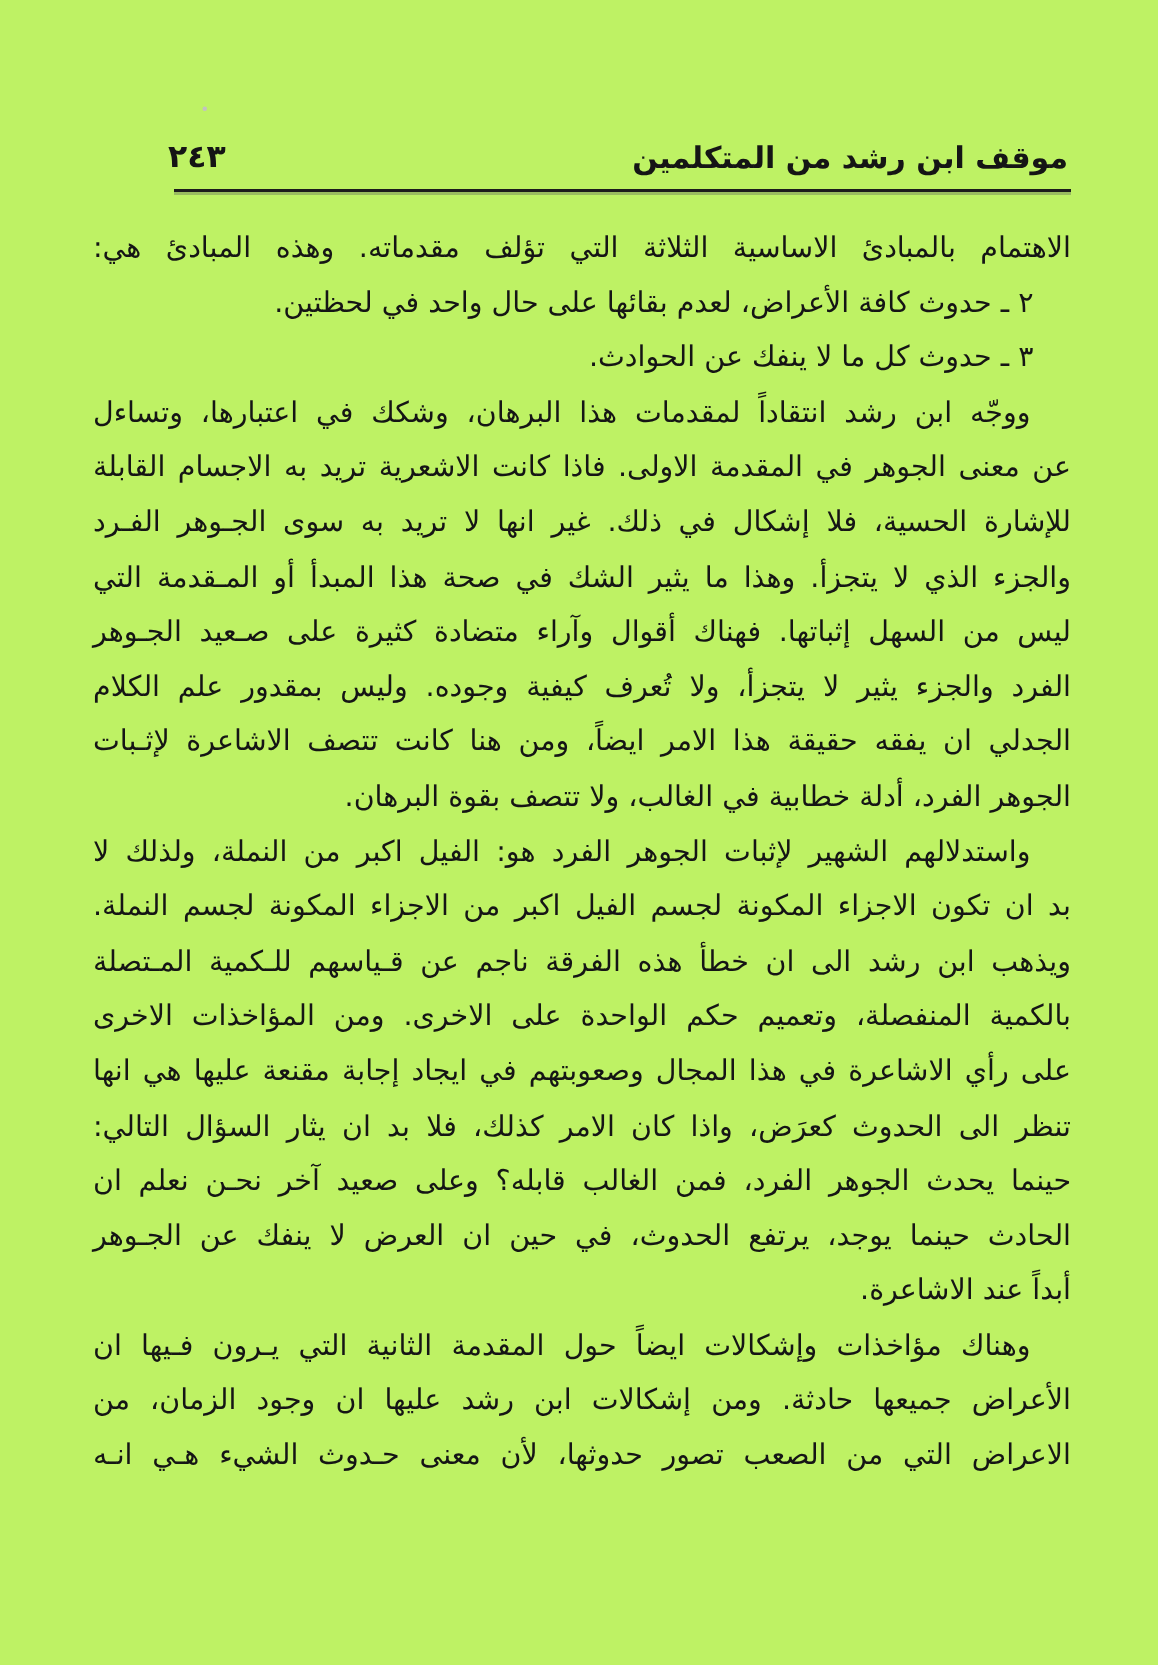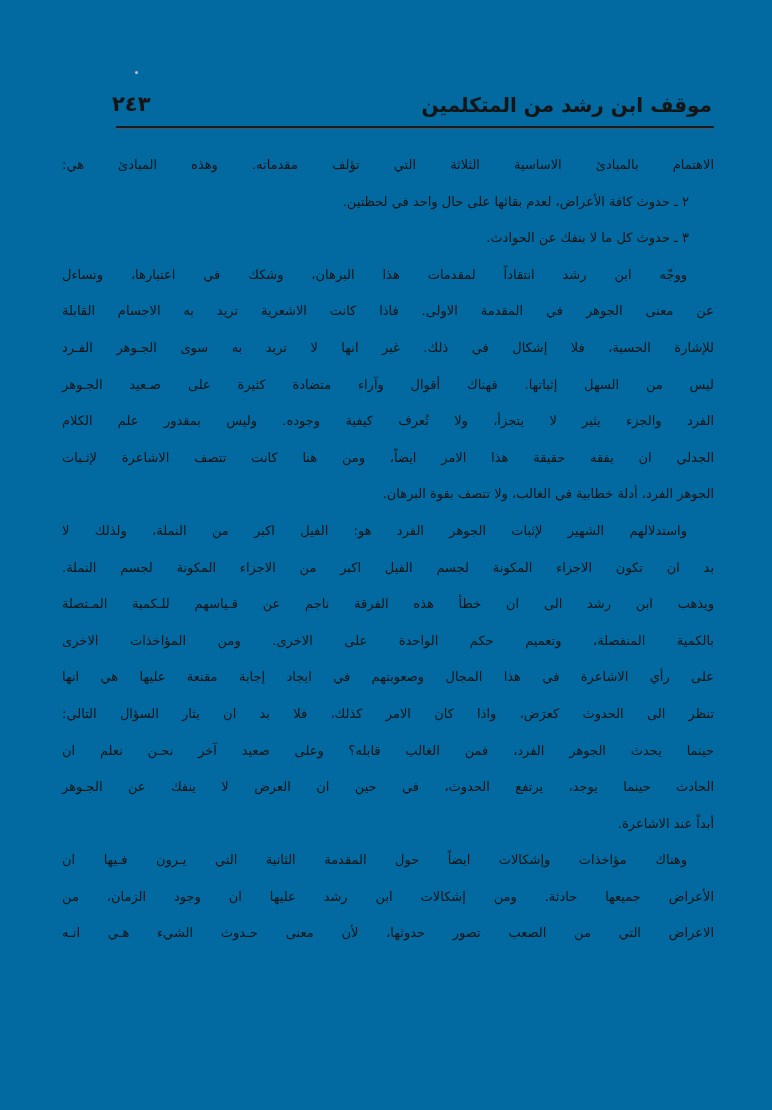--- a/index.html
+++ b/index.html
@@ -1,20 +1,20 @@
 <!DOCTYPE html>
 <html lang="ar"><head>
 <meta charset="utf-8">
 <style>
   html, body { margin: 0; padding: 0; background: #ffffff; }
   .page {
     position: relative;
     width: 772px;
     height: 1110px;
-    background: #0369a1;
+    background: #bef264;
     font-family: "DejaVu Sans", sans-serif;
     color: #151515;
     overflow: hidden;
   }
   .page-number {
     position: absolute;
     top: 92px;
     left: 112px;
     font-weight: bold;
     font-size: 21px;
@@ -37,21 +37,21 @@
     height: 2px;
     background: #1c1c1c;
     box-shadow: 0 2px 0 rgba(90,90,90,0.35);
   }
   .body-text {
     position: absolute;
     top: 147px;
     right: 58px;
     left: 62px;
     direction: rtl;
-    font-size: 13px;
+    font-size: 19px;
   }
   .line {
     height: 36.6px;
     line-height: 36.6px;
     text-align: justify;
     text-align-last: justify;
   }
   .line.list,
   .line.para-end {
     text-align: right;
@@ -81,20 +81,21 @@
 
   <div class="header-rule"></div>
 
   <div class="body-text">
       <div class="line continuation">الاهتمام بالمبادئ الاساسية الثلاثة التي تؤلف مقدماته. وهذه المبادئ هي:</div>
       <div class="line list">٢ ـ حدوث كافة الأعراض، لعدم بقائها على حال واحد في لحظتين.</div>
       <div class="line list">٣ ـ حدوث كل ما لا ينفك عن الحوادث.</div>
       <div class="line para-start">ووجّه ابن رشد انتقاداً لمقدمات هذا البرهان، وشكك في اعتبارها، وتساءل</div>
       <div class="line full">عن معنى الجوهر في المقدمة الاولى. فاذا كانت الاشعرية تريد به الاجسام القابلة</div>
       <div class="line full">للإشارة الحسية، فلا إشكال في ذلك. غير انها لا تريد به سوى الجـوهر الفـرد</div>
+      <div class="line full">والجزء الذي لا يتجزأ. وهذا ما يثير الشك في صحة هذا المبدأ أو المـقدمة التي</div>
       <div class="line full">ليس من السهل إثباتها. فهناك أقوال وآراء متضادة كثيرة على صـعيد الجـوهر</div>
       <div class="line full">الفرد والجزء يثير لا يتجزأ، ولا تُعرف كيفية وجوده. وليس بمقدور علم الكلام</div>
       <div class="line full">الجدلي ان يفقه حقيقة هذا الامر ايضاً، ومن هنا كانت تتصف الاشاعرة لإثـبات</div>
       <div class="line para-end">الجوهر الفرد، أدلة خطابية في الغالب، ولا تتصف بقوة البرهان.</div>
       <div class="line para-start">واستدلالهم الشهير لإثبات الجوهر الفرد هو: الفيل اكبر من النملة، ولذلك لا</div>
       <div class="line full">بد ان تكون الاجزاء المكونة لجسم الفيل اكبر من الاجزاء المكونة لجسم النملة.</div>
       <div class="line full">ويذهب ابن رشد الى ان خطأ هذه الفرقة ناجم عن قـياسهم للـكمية المـتصلة</div>
       <div class="line full">بالكمية المنفصلة، وتعميم حكم الواحدة على الاخرى. ومن المؤاخذات الاخرى</div>
       <div class="line full">على رأي الاشاعرة في هذا المجال وصعوبتهم في ايجاد إجابة مقنعة عليها هي انها</div>
       <div class="line full">تنظر الى الحدوث كعرَض، واذا كان الامر كذلك، فلا بد ان يثار السؤال التالي:</div>

